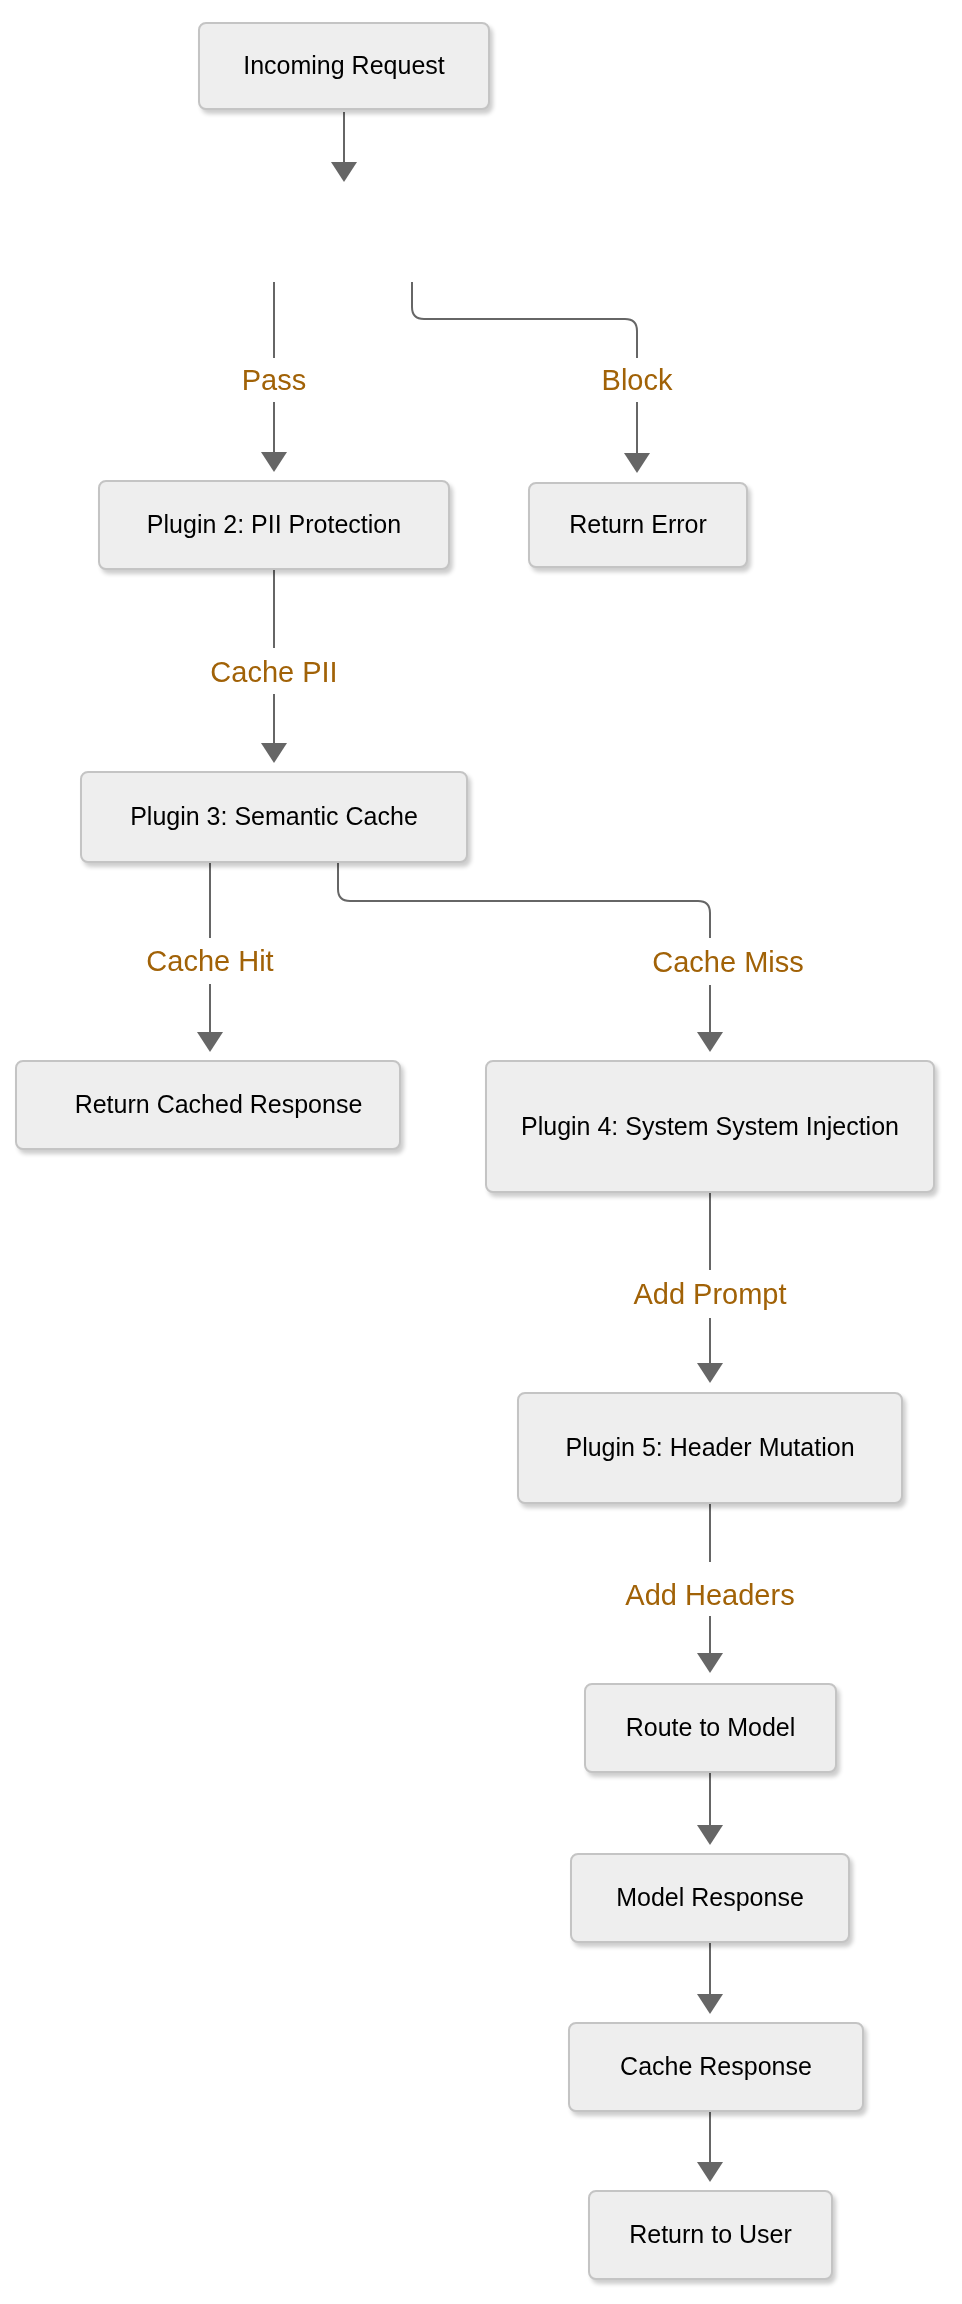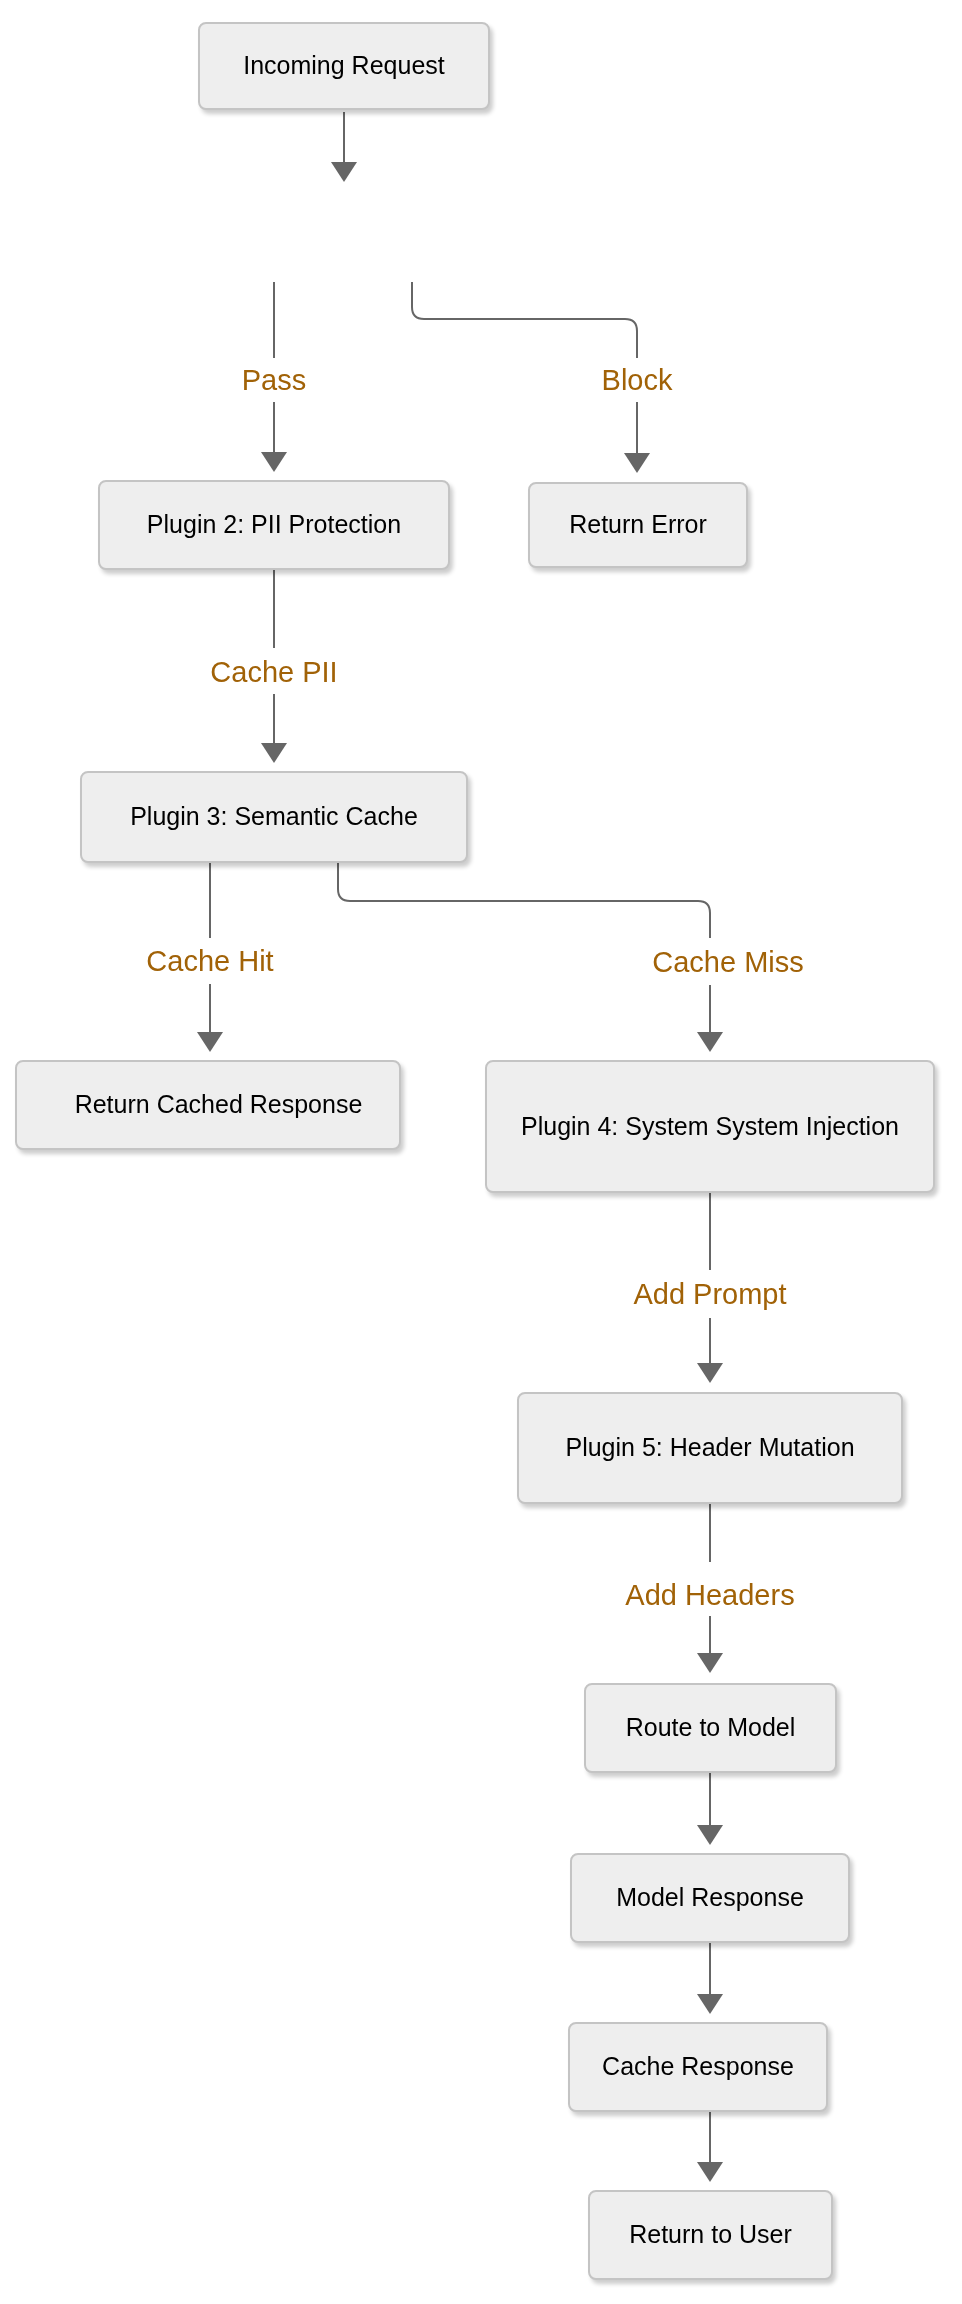--- a/index.html
+++ b/index.html
@@ -58,21 +58,21 @@
   #n-incoming      { left:198px; top:22px;   width:292px; height:88px;  }
   #n-plugin1       { left:133px; top:190px;  width:422px; height:92px;  }
   #n-plugin2       { left:98px;  top:480px;  width:352px; height:90px;  }
   #n-return-error  { left:528px; top:482px;  width:220px; height:86px;  }
   #n-plugin3       { left:80px;  top:771px;  width:388px; height:92px;  }
   #n-return-cached { left:15px;  top:1060px; width:386px; height:90px;padding-left:39px;  }
   #n-plugin4       { left:485px; top:1060px; width:450px; height:133px; }
   #n-plugin5       { left:517px; top:1392px; width:386px; height:112px;  }
   #n-route         { left:584px; top:1683px; width:253px; height:90px;  }
   #n-model         { left:570px; top:1853px; width:280px; height:90px;  }
-  #n-cache         { left:568px; top:2022px; width:260px; height:90px;  }
+  #n-cache         { left:568px; top:2022px; width:296px; height:90px;  }
   #n-return-user   { left:588px; top:2190px; width:245px; height:90px;  }
   
   #l-pass        { left:274px; top:380px;  }
   #l-block       { left:637px; top:380px;  }
   #l-redact      { left:274px; top:672px;  }
   #l-cache-hit   { left:210px; top:961px;  }
   #l-cache-miss  { left:710px; top:962px;margin-left:18px;  }
   #l-add-prompt  { left:710px; top:1294px; }
   #l-add-headers { left:710px; top:1595px; }
 </style>

